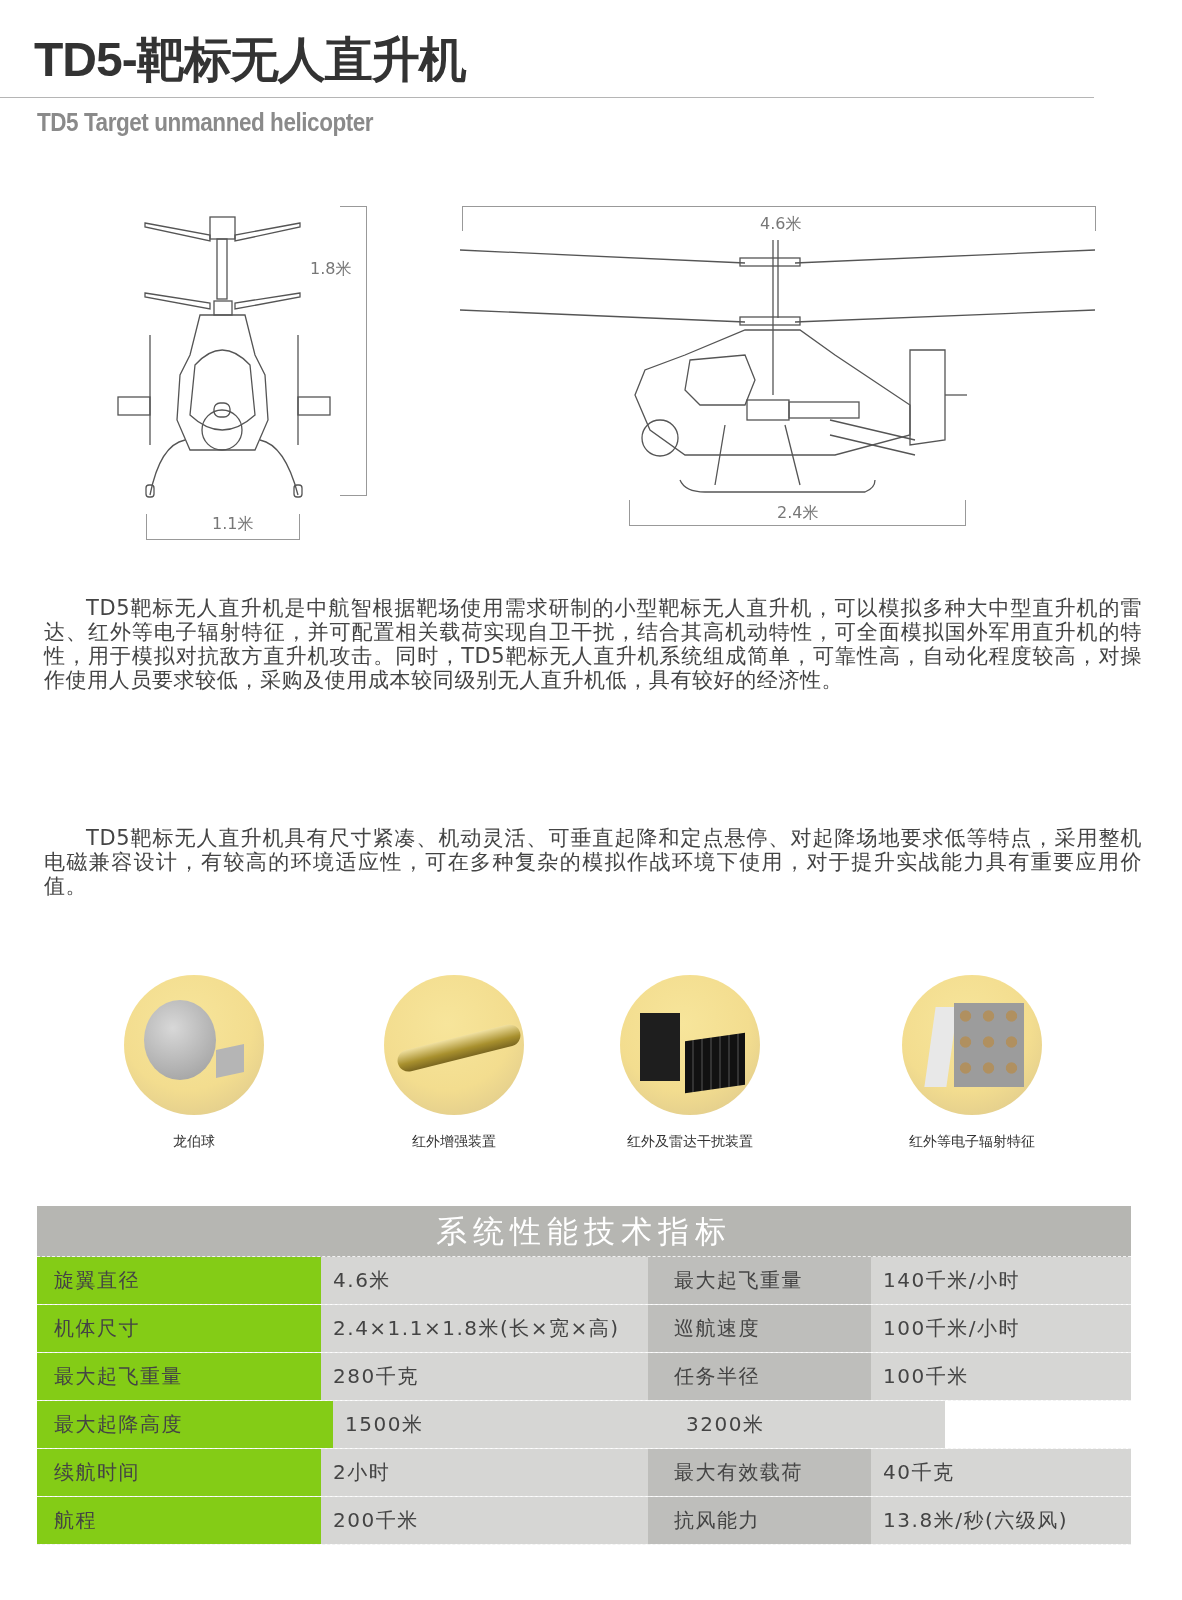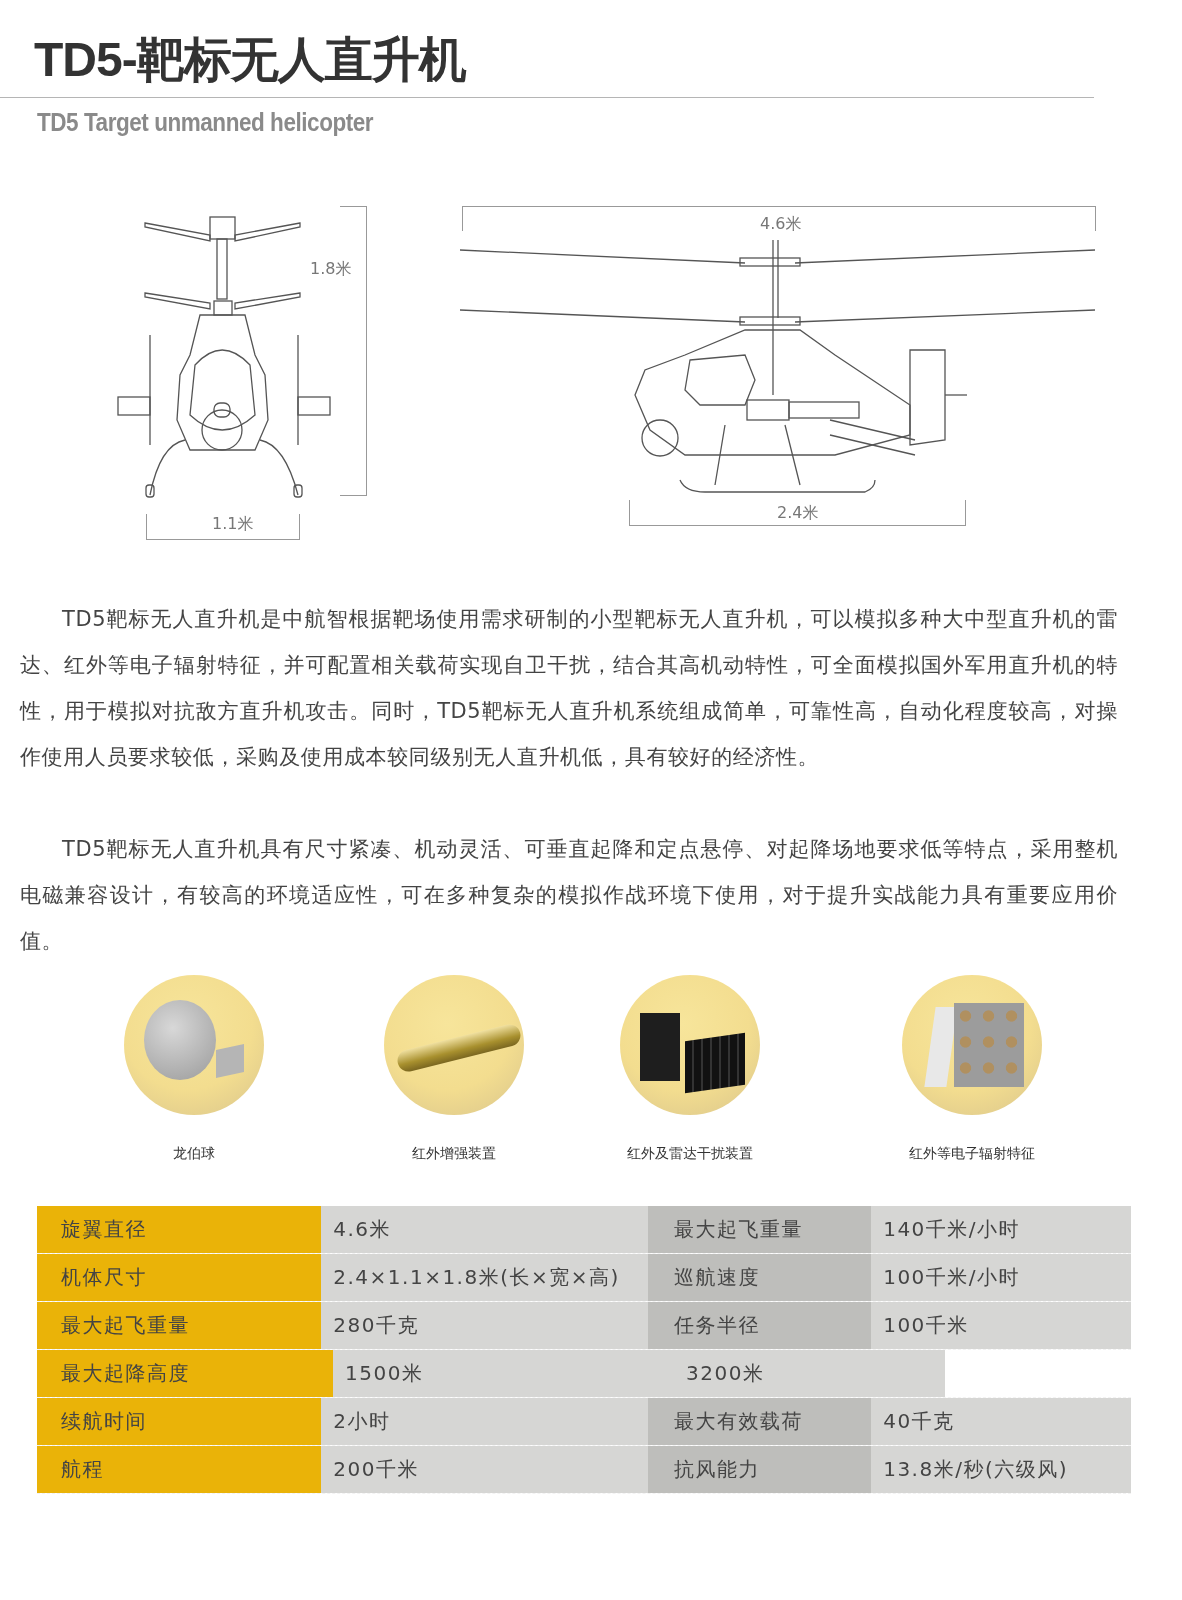--- a/index.html
+++ b/index.html
@@ -3,30 +3,30 @@
 <meta charset="utf-8">
 <style>
   html, body { margin:0; padding:0; background:#fff; }
   body { width:1182px; height:1600px; position:relative; overflow:hidden; font-family:"DejaVu Sans", sans-serif; color:#3a3a3a; }
   .title { position:absolute; left:34px; top:20px; font-family:"Liberation Sans", sans-serif; font-weight:bold; font-size:48px; letter-spacing:-1px; color:#333; line-height:80px; white-space:nowrap; }
   .title-rule { position:absolute; left:0; top:97px; width:1094px; height:1px; background:#b5b5b5; }
   .subtitle { position:absolute; left:37px; top:108px; font-family:"Liberation Sans", sans-serif; font-weight:bold; font-size:25px; color:#8a8a8a; letter-spacing:-0.5px; transform:scaleX(0.9); transform-origin:left; white-space:nowrap; }
   .dim { position:absolute; font-family:"DejaVu Sans", sans-serif; font-size:16px; color:#777; white-space:nowrap; }
   .dim-line { position:absolute; background:#999; }
   svg.drawing { position:absolute; }
-  .para { position:absolute; left:20px; width:1098px; font-size:21px; line-height:46px; color:#444; text-align:justify; letter-spacing:0.6px; }
+  .para { position:absolute; left:44px; width:1098px; font-size:21px; line-height:24px; color:#444; text-align:justify; letter-spacing:0.6px; }
   .para p { margin:0; text-indent:2em; }
   .payload { position:absolute; top:975px; width:140px; text-align:center; }
   .payload .disc { width:140px; height:140px; border-radius:50%; background:radial-gradient(circle at 45% 35%, #f7e59b 0%, #f3dd8f 55%, #d8c48c 100%); position:relative; overflow:hidden; }
-  .payload .label { position:absolute; top:158px; left:-40px; width:220px; text-align:center; font-size:14px; color:#333; white-space:nowrap;margin-top:12px; }
+  .payload .label { position:absolute; top:158px; left:-40px; width:220px; text-align:center; font-size:14px; color:#333; white-space:nowrap; }
   .spec { position:absolute; left:37px; top:1206px; width:1094px; }
   .spec .head { height:50px; background:#b6b6b2; color:#fff; text-align:center; font-size:31px; line-height:50px; letter-spacing:6px; border-bottom:1px dashed #f2f2f2; }
   .spec .row { display:flex; height:47px; border-bottom:1px dashed #f2f2f2; }
   .spec .cell { font-size:20px; line-height:47px; color:#444; letter-spacing:1.5px; white-space:nowrap; overflow:hidden; }
-  .c1 { width:296px; background:#eab308; padding-left:24px; box-sizing:border-box; }
+  .c1 { width:296px; background:#84cc16; padding-left:17px; box-sizing:border-box; }
   .c2 { width:341px; background:#d6d6d4; padding-left:12px; box-sizing:border-box; }
   .c3 { width:232px; background:#bebebb; padding-left:26px; box-sizing:border-box; }
   .c4 { width:271px; background:#d6d6d4; padding-left:12px; box-sizing:border-box; }
 </style>
 </head>
 <body>
 
 <div class="title">TD5-靶标无人直升机</div>
 <div class="title-rule"></div>
 <div class="subtitle">TD5 Target unmanned helicopter</div>
@@ -123,20 +123,21 @@
 </div>
 <div class="payload" style="left:902px">
   <div class="disc">
     <div style="position:absolute;left:28px;top:32px;width:22px;height:80px;background:#e8e8e8;transform:skewX(-8deg)"></div>
     <div style="position:absolute;left:52px;top:28px;width:70px;height:84px;background:radial-gradient(circle,#b09060 30%,transparent 35%) 0 0/23px 26px,#9c9c9c"></div>
   </div>
   <div class="label">红外等电子辐射特征</div>
 </div>
 
 <div class="spec">
+  <div class="head">系统性能技术指标</div>
   <div class="row">
     <div class="cell c1">旋翼直径</div>
     <div class="cell c2">4.6米</div>
     <div class="cell c3">最大起飞重量</div>
     <div class="cell c4">140千米/小时</div>
   </div>
   <div class="row">
     <div class="cell c1">机体尺寸</div>
     <div class="cell c2">2.4×1.1×1.8米(长×宽×高)</div>
     <div class="cell c3">巡航速度</div>

